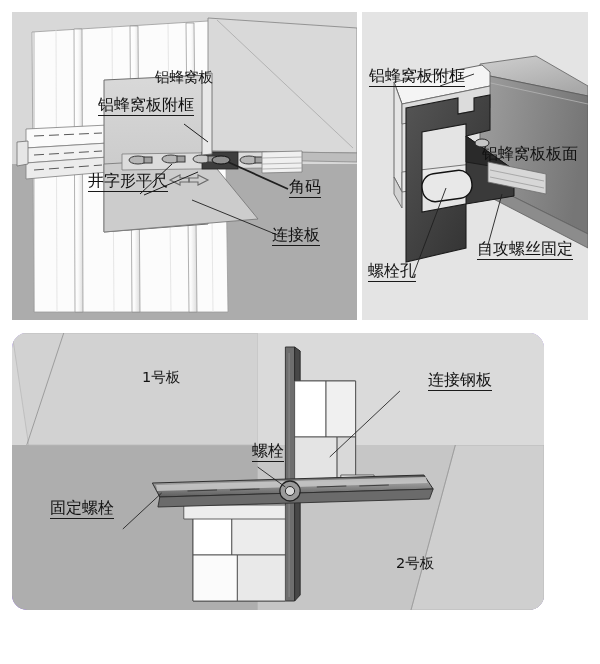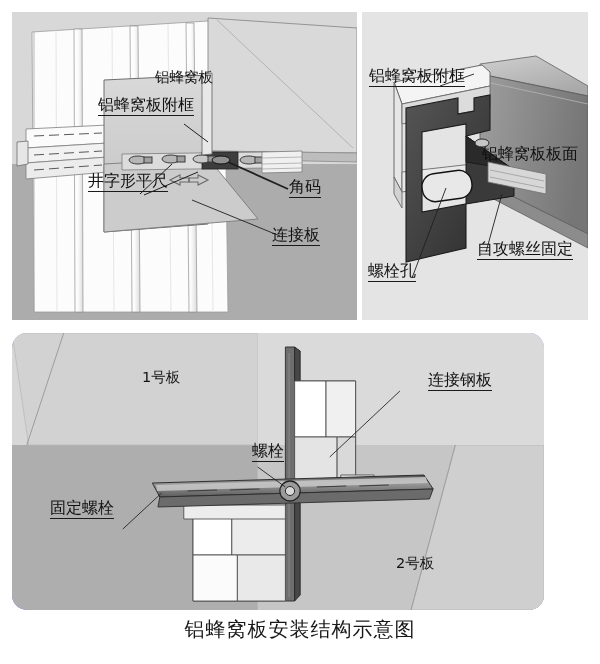--- a/index.html
+++ b/index.html
@@ -383,15 +383,14 @@
 
     <div class="lbl u" style="left:416px; top:38px;">连接钢板</div>
 
     <div class="lbl u" style="left:240px; top:109px;">螺栓</div>
 
     <div class="lbl u" style="left:38px; top:166px;">固定螺栓</div>
 
     <div class="lbl big" style="left:384px; top:222px;">2号板</div>
   </div>
 
-  <div id="caption">铝蜂窝板安装结构示意图</div>
 
 </div>
 
 </body></html>

